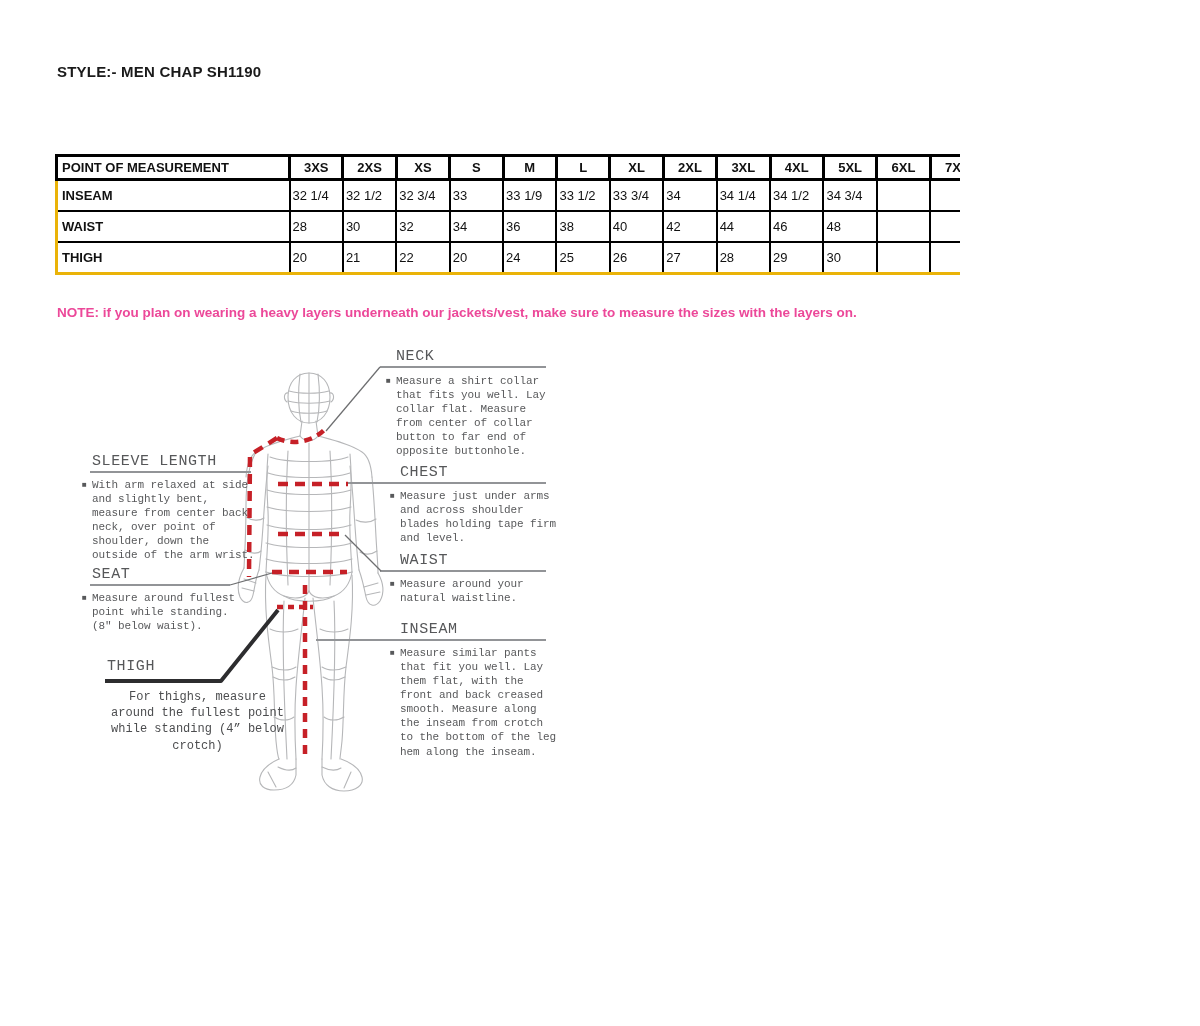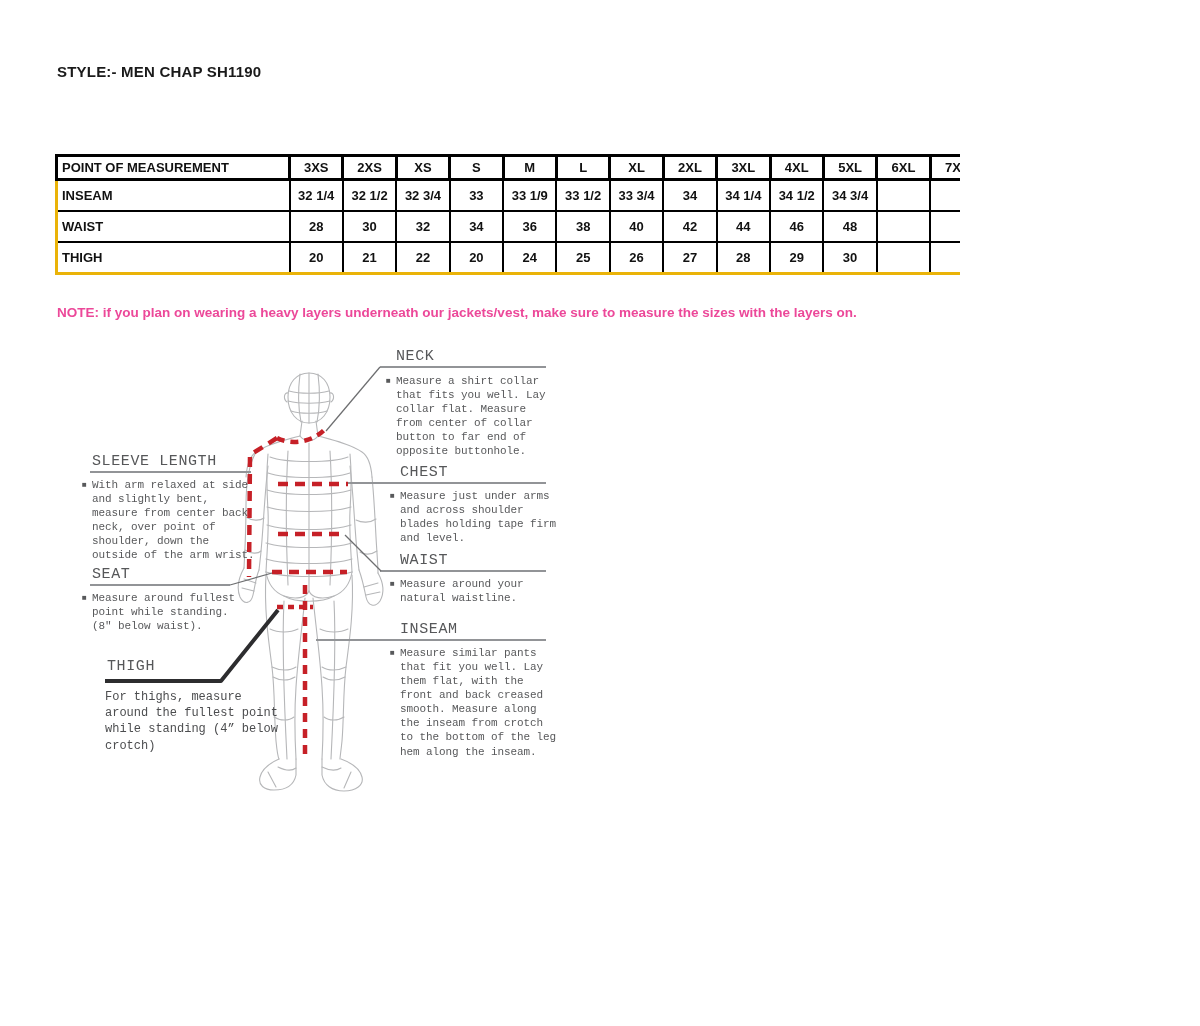--- a/index.html
+++ b/index.html
@@ -16,30 +16,30 @@
     position:absolute;left:57px;top:305px;font-size:13.5px;font-weight:bold;color:#ec4899;
   }
   
   .table-wrap{position:absolute;left:55px;top:154px;}
   table.size{border-collapse:collapse;table-layout:fixed;width:1088px;border:3px solid #eab308;
     font-size:13px;}
   table.size th,table.size td{border:2px solid #000;padding:0 2px;overflow:hidden;white-space:nowrap;}
   table.size thead th{border-width:3px;height:21px;font-weight:bold;text-align:center;}
   table.size thead th.col-label{text-align:left;padding-left:4px;}
   table.size tbody th.row-label{text-align:left;padding-left:4px;font-weight:bold;height:29px;}
-  table.size tbody td{text-align:center;font-weight:bold;height:29px;}
+  table.size tbody td{text-align:left;font-weight:normal;height:29px;}
   
   .diagram{position:absolute;left:60px;top:335px;width:560px;height:480px;font-family:Liberation Mono, monospace;}
   .diagram svg{position:absolute;left:0;top:0;}
   .dg-label{position:absolute;color:#58595b;}
   .dg-title{font-size:15px;letter-spacing:.6px;color:#565759;}
   .dg-desc{display:flex;font-size:11px;line-height:1.28;color:#58595b;letter-spacing:-0.1px;}
   .dg-desc .bullet{flex:0 0 10px;font-size:8px;line-height:14px;color:#58595b;}
   .dg-desc .txt{flex:1;}
-  .dg-desc-plain{font-size:12px;line-height:1.35;color:#4c4d4f;}
+  .dg-desc-plain{font-size:12px;line-height:1.35;color:#4c4d4f;text-align:center;}
 </style>
 </head>
 <body>
 
 <div id="page">
 
   <div class="doc-title">STYLE:- MEN CHAP SH1190</div>
 
   <div class="table-wrap">
     <table class="size">

